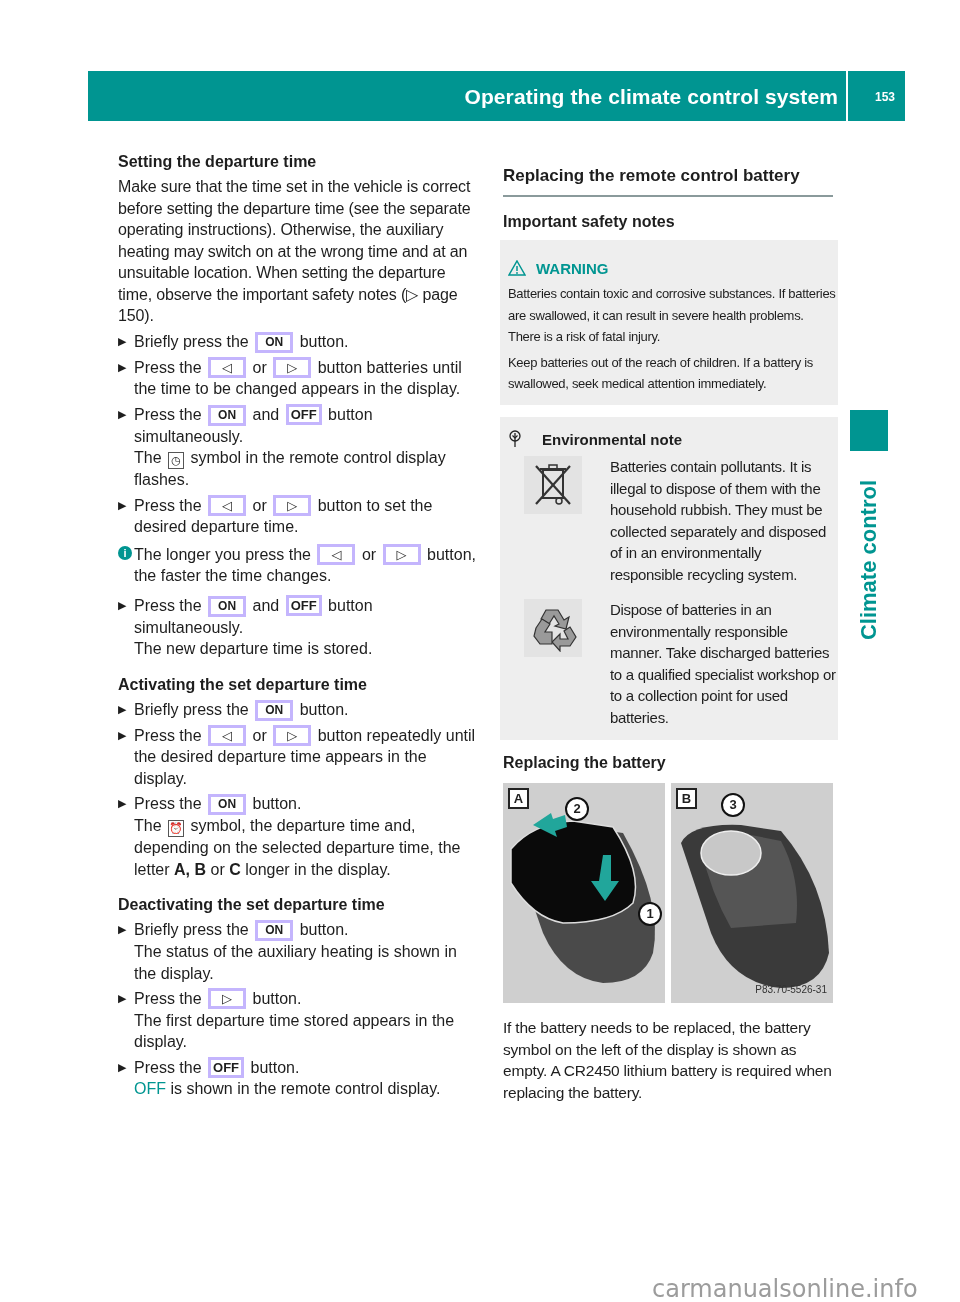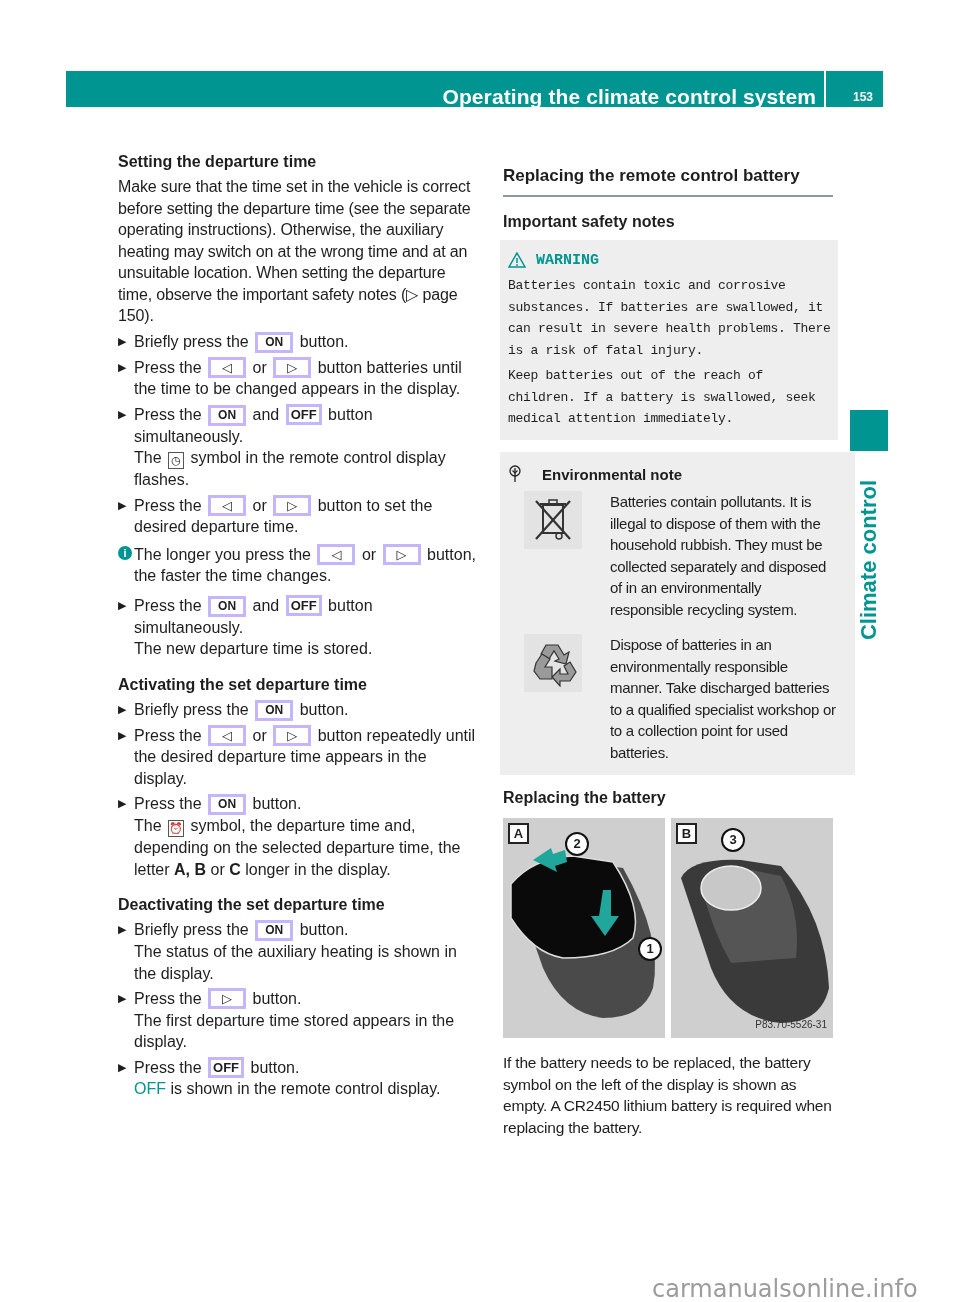--- a/index.html
+++ b/index.html
@@ -1,21 +1,21 @@
 <!DOCTYPE html>
 <html><head>
 <meta charset="utf-8">
 <style>
   html, body { margin: 0; padding: 0; }
   body {
     width: 960px; height: 1302px; background: #ffffff; position: relative;
     font-family: "Liberation Sans", "DejaVu Sans", sans-serif; color: #1e1e1e; overflow: hidden;
   }
   .header-bar {
-    position: absolute; left: 66px; top: 71px; width: 817px; height: 36px; background: #009591;
+    position: absolute; left: 88px; top: 71px; width: 817px; height: 50px; background: #009591;
   }
   .header-title {
     position: absolute; right: 57px; top: 0; height: 50px; line-height: 52px;
     color: #fff; font-weight: bold; font-size: 21px; letter-spacing: 0.1px;
     padding-right: 8px; border-right: 2px solid #ffffff;
   }
   .header-page {
     position: absolute; right: 10px; top: 0; height: 50px; line-height: 52px;
     color: #fff; font-weight: bold; font-size: 12px;
   }
@@ -50,25 +50,25 @@
   .off-green { color: #009591; font-family: "Liberation Sans Narrow", "Liberation Sans", sans-serif; }
   .info-note { position: relative; padding-left: 16px; margin-top: 6px; }
   .info-icon {
     position: absolute; left: 0; top: 2px; width: 14px; height: 14px; border-radius: 50%;
     background: #009591; color: #fff; font-size: 11px; font-weight: bold; text-align: center; line-height: 14px;
   }
   .section-gap { margin-top: 14px; }
   .main-heading {
     font-size: 17px; font-weight: bold; padding-bottom: 8px; border-bottom: 2px solid #8a9a9b; margin: 0;
   }
-  .warn-box { background: #eeeeee; margin-top: 8px; padding: 10px 0 10px 8px; margin-left: -3px; width: 330px; font-family: Liberation Mono, monospace; }
+  .warn-box { background: #eeeeee; margin-top: 8px; padding: 18px 0 10px 8px; margin-left: -3px; width: 330px; }
   .warn-title { color: #009591; font-weight: bold; font-size: 15px; display: flex; align-items: center; gap: 10px; }
   .warn-box p { font-size: 13px; line-height: 21.5px; letter-spacing: -0.3px; }
   .warn-box p + p { margin-top: 4px; }
-  .env-box { background: #eeeeee; margin-top: 12px; padding: 12px 17px 12px 8px; margin-left: -3px; width: 330px; }
+  .env-box { background: #eeeeee; margin-top: 12px; padding: 12px 0 12px 8px; margin-left: -3px; width: 330px; }
   .env-title { font-weight: bold; font-size: 15px; display: flex; align-items: center; gap: 20px; }
   .env-row { display: flex; margin-top: 6px; }
   .env-img {
     width: 58px; height: 58px; background: #e3e3e3; margin-left: 16px; margin-right: 28px; flex: none;
     display: flex; align-items: center; justify-content: center;
   }
   .env-text { font-size: 15px; line-height: 21.5px; letter-spacing: -0.3px; }
   .env-row + .env-row { margin-top: 14px; }
   .illus { display: flex; gap: 6px; margin-top: 10px; }
   .panel { position: relative; width: 162px; height: 220px; background: #cfcfcf; }

